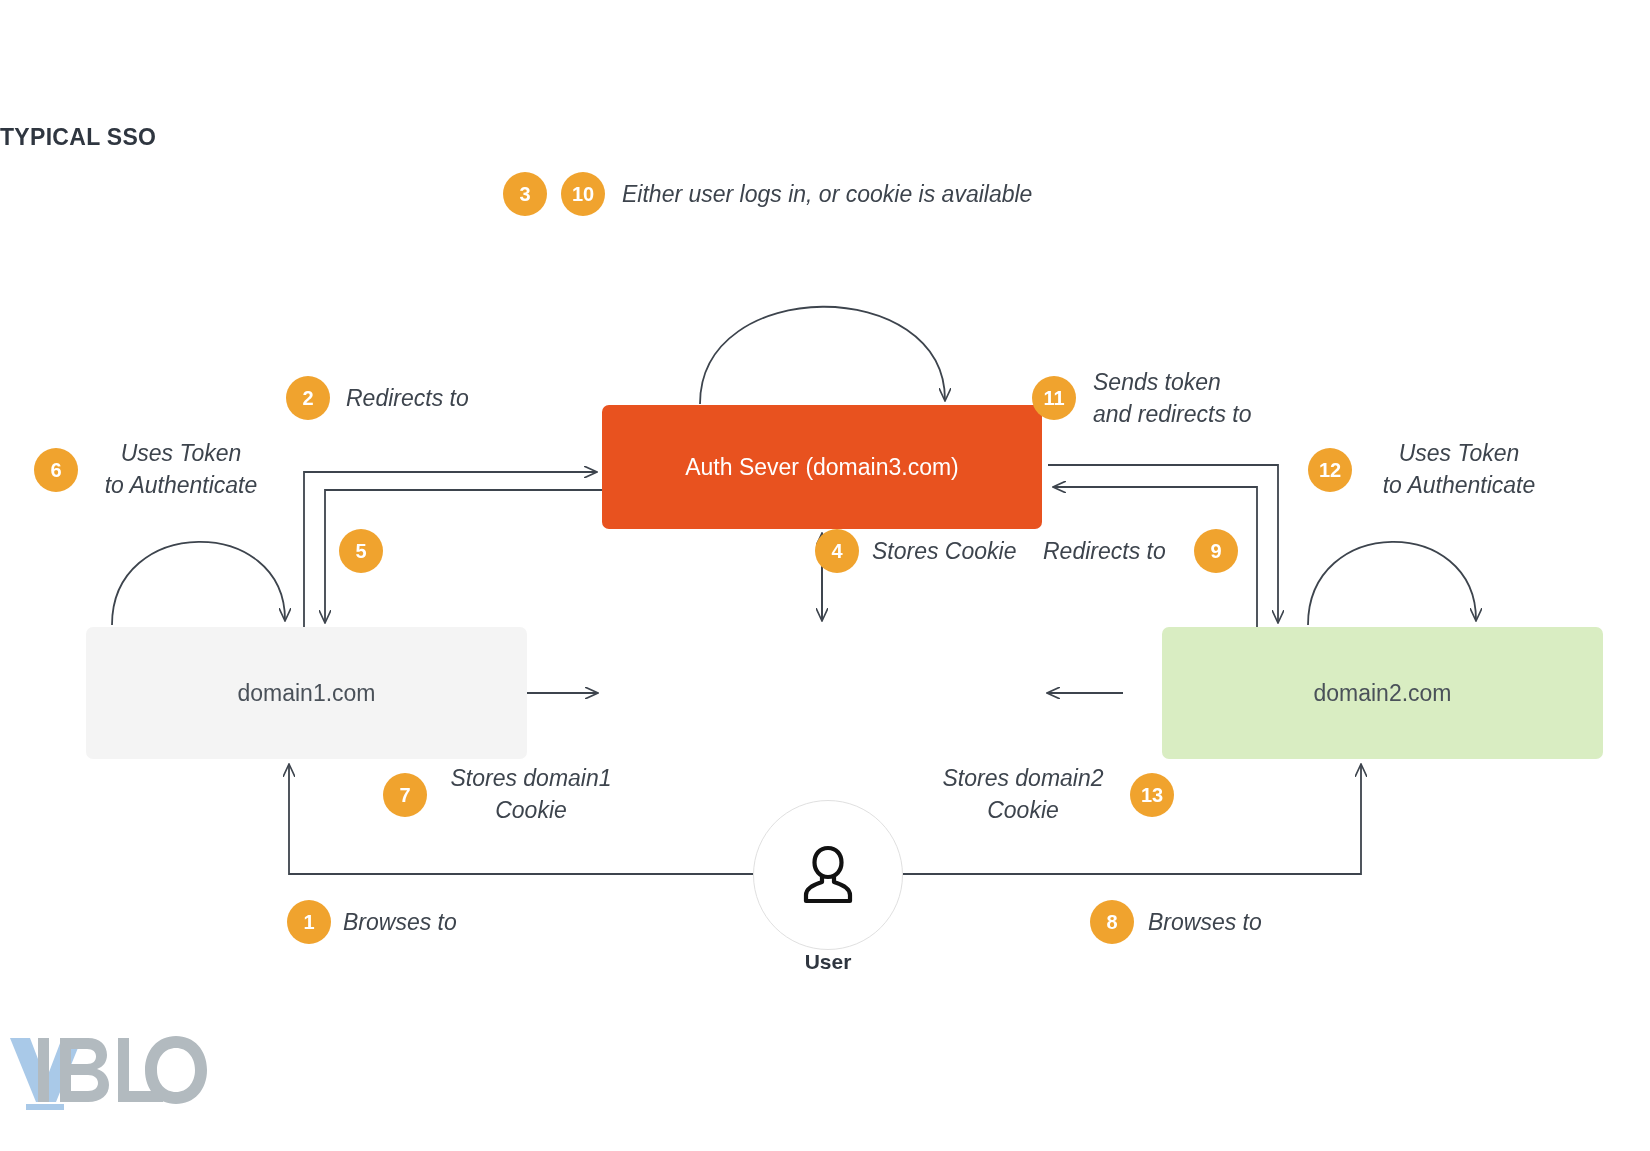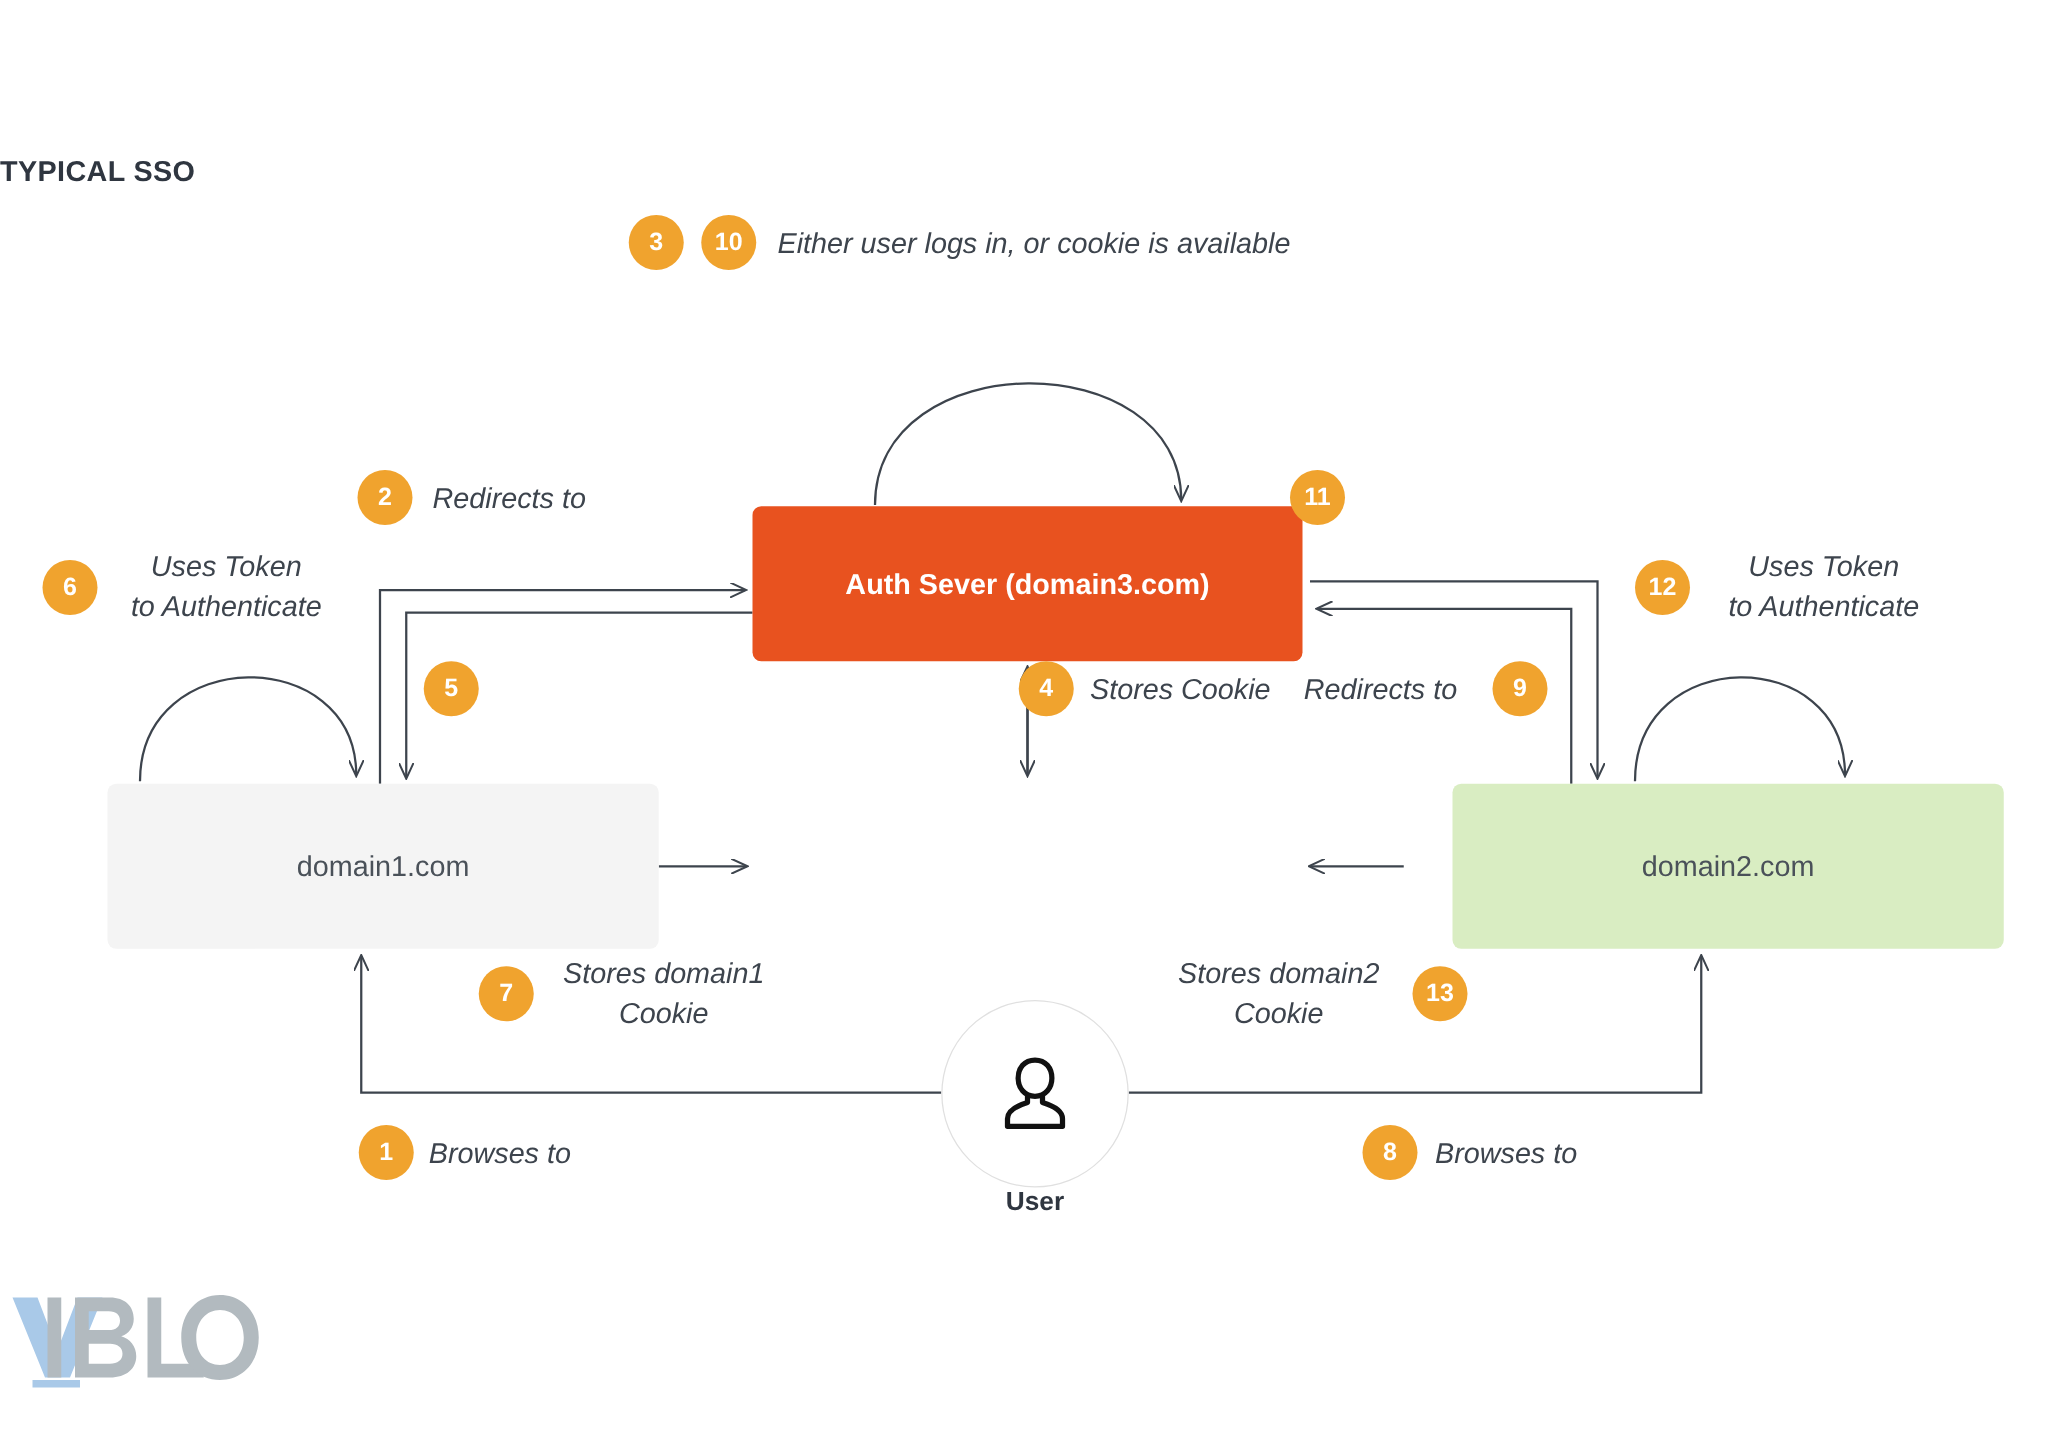--- a/index.html
+++ b/index.html
@@ -56,21 +56,21 @@
   }
   .node.auth {
     left: 602px;
     top: 405px;
     width: 440px;
     height: 124px;
     background: #e8521f;
   }
   .node.auth .node-label {
     color: #ffffff;
-    font-weight: bold;
+    font-weight: normal;
   }
   .node.d1 {
     left: 86px;
     top: 627px;
     width: 441px;
     height: 132px;
     background: #f4f4f4;
     align-items: center;
   }
   .node.d1 .node-label {
@@ -245,20 +245,22 @@
   <div class="ann left" style="left:622px; top:178px; width:620px;">Either user logs in, or cookie is available</div>
 
   <div class="badge" style="left:286px; top:376px;">2</div>
   <div class="ann left" style="left:346px; top:382px; width:280px;">Redirects to</div>
 
   <div class="badge" style="left:34px; top:448px;">6</div>
   <div class="ann center" style="left:88px; top:437px; width:186px;">Uses Token
 to Authenticate</div>
 
   <div class="badge" style="left:1032px; top:376px;">11</div>
+  <div class="ann left" style="left:1093px; top:366px; width:220px;">Sends token
+and redirects to</div>
 
   <div class="badge" style="left:1308px; top:448px;">12</div>
   <div class="ann center" style="left:1366px; top:437px; width:186px;">Uses Token
 to Authenticate</div>
 
   <div class="badge" style="left:339px; top:529px;">5</div>
 
   <div class="badge" style="left:815px; top:529px;">4</div>
   <div class="ann left" style="left:872px; top:535px; width:190px;">Stores Cookie</div>
 

